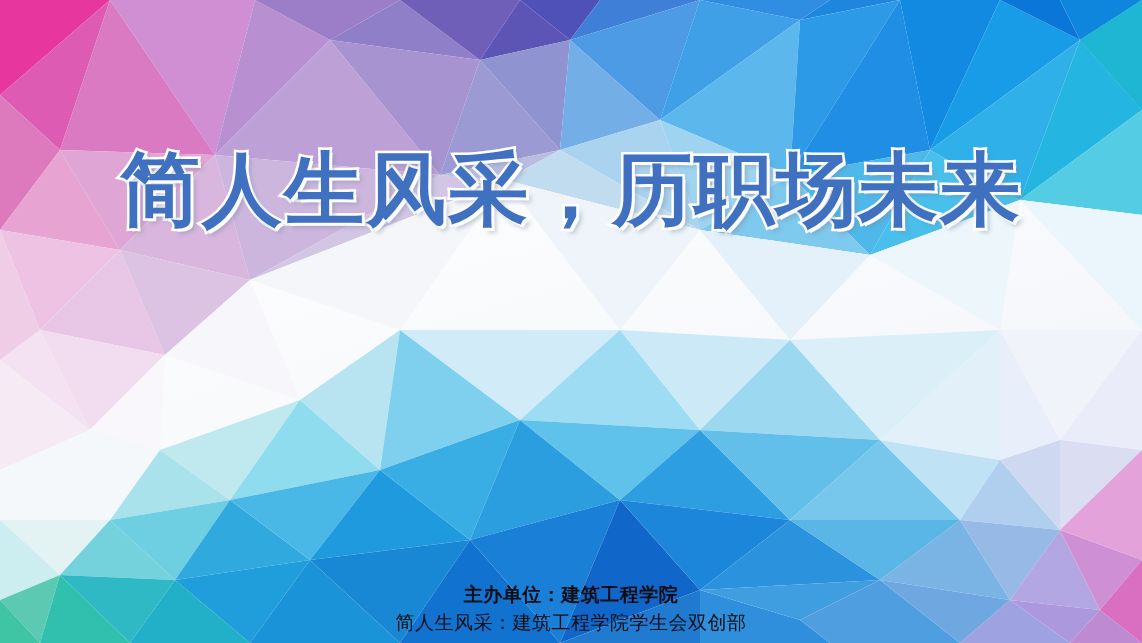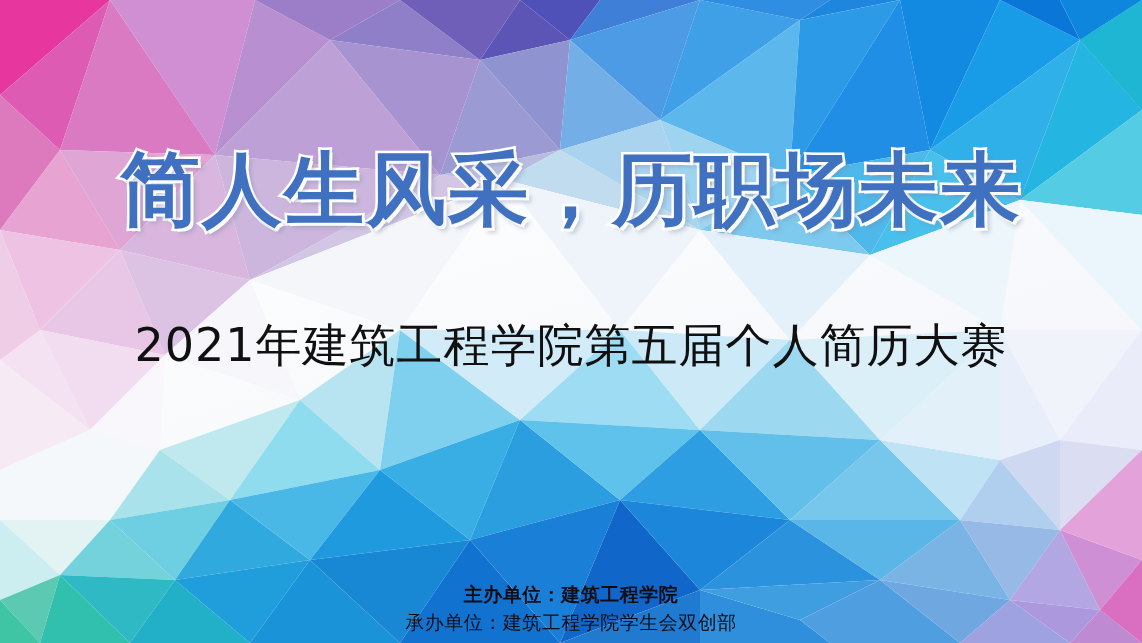--- a/index.html
+++ b/index.html
@@ -239,23 +239,20 @@
 
     <polygon points="1000,330 1142,330 1142,643 960,643 1010,600 1060,530 1060,440" fill="#ffffff" opacity="0.18"></polygon>
   </svg>
 
   <div id="content">
 
     <div class="title-wrap">
       <span class="main-title">简人生风采，历职场未来</span>
     </div>
 
-    <div class="subtitle-wrap">
-      <span class="subtitle">2021年建筑工程学院第五届个人简历大赛</span>
-    </div>
 
     <div class="footer-wrap">
       <div class="footer-line host">主办单位：建筑工程学院</div>
-      <div class="footer-line">承办单位：建筑工程学院学生会双创部</div>
+      <div class="footer-line">简人生风采：建筑工程学院学生会双创部</div>
     </div>
 
   </div>
 </div>
 
 </body></html>

